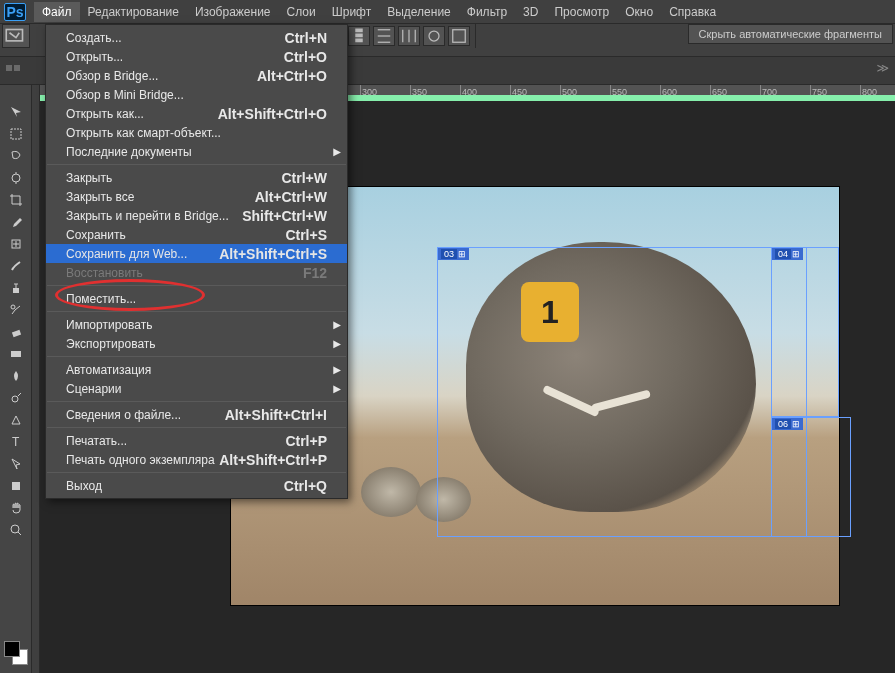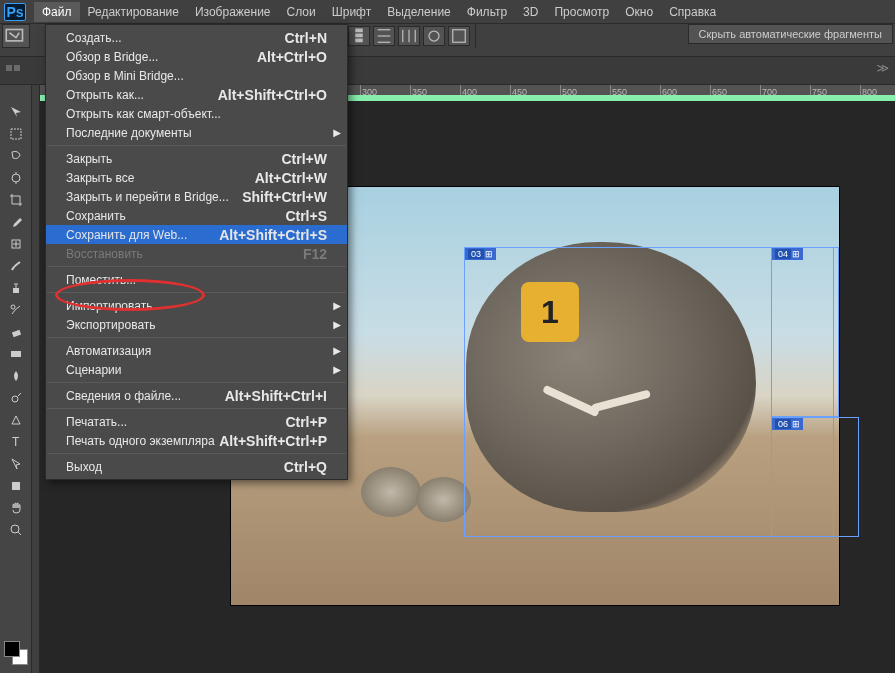--- a/index.html
+++ b/index.html
@@ -339,48 +339,52 @@
 
 <div class="canvas-area">
   <div class="canvas">
     <div class="subject"></div>
     <div class="tusk"></div>
     <div class="tusk r"></div>
     <div class="bib">1</div>
     <div class="dog"></div>
     <div class="dog d2"></div>
     <div id="slices-slot">
-        <div class="slice" style="left: 233px; top: 60px; width: 370px; height: 290px;">
+        <div class="slice" style="left: 206px; top: 60px; width: 370px; height: 290px;">
           <div class="slice-badge">
             <span class="n">03</span>
             <span>⊞</span>
           </div>
         </div>
         <div class="slice" style="left: 540px; top: 60px; width: 68px; height: 170px;">
           <div class="slice-badge">
             <span class="n">04</span>
             <span>⊞</span>
           </div>
         </div>
-        <div class="slice" style="left: 540px; top: 230px; width: 88px; height: 120px;">
+        <div class="slice" style="left: 540px; top: 230px; width: 80px; height: 120px;">
           <div class="slice-badge">
             <span class="n">06</span>
             <span>⊞</span>
           </div>
         </div>
       </div>
   </div>
 </div>
 
 <div class="dropdown" id="file-menu">
     <div class="dd-item">
       <span>Создать...</span>
       <span class="shortcut">Ctrl+N</span>
     </div>
     <div class="dd-item">
+      <span>Открыть...</span>
+      <span class="shortcut">Ctrl+O</span>
+    </div>
+    <div class="dd-item">
       <span>Обзор в Bridge...</span>
       <span class="shortcut">Alt+Ctrl+O</span>
     </div>
     <div class="dd-item">
       <span>Обзор в Mini Bridge...</span>
     </div>
     <div class="dd-item">
       <span>Открыть как...</span>
       <span class="shortcut">Alt+Shift+Ctrl+O</span>
     </div>

